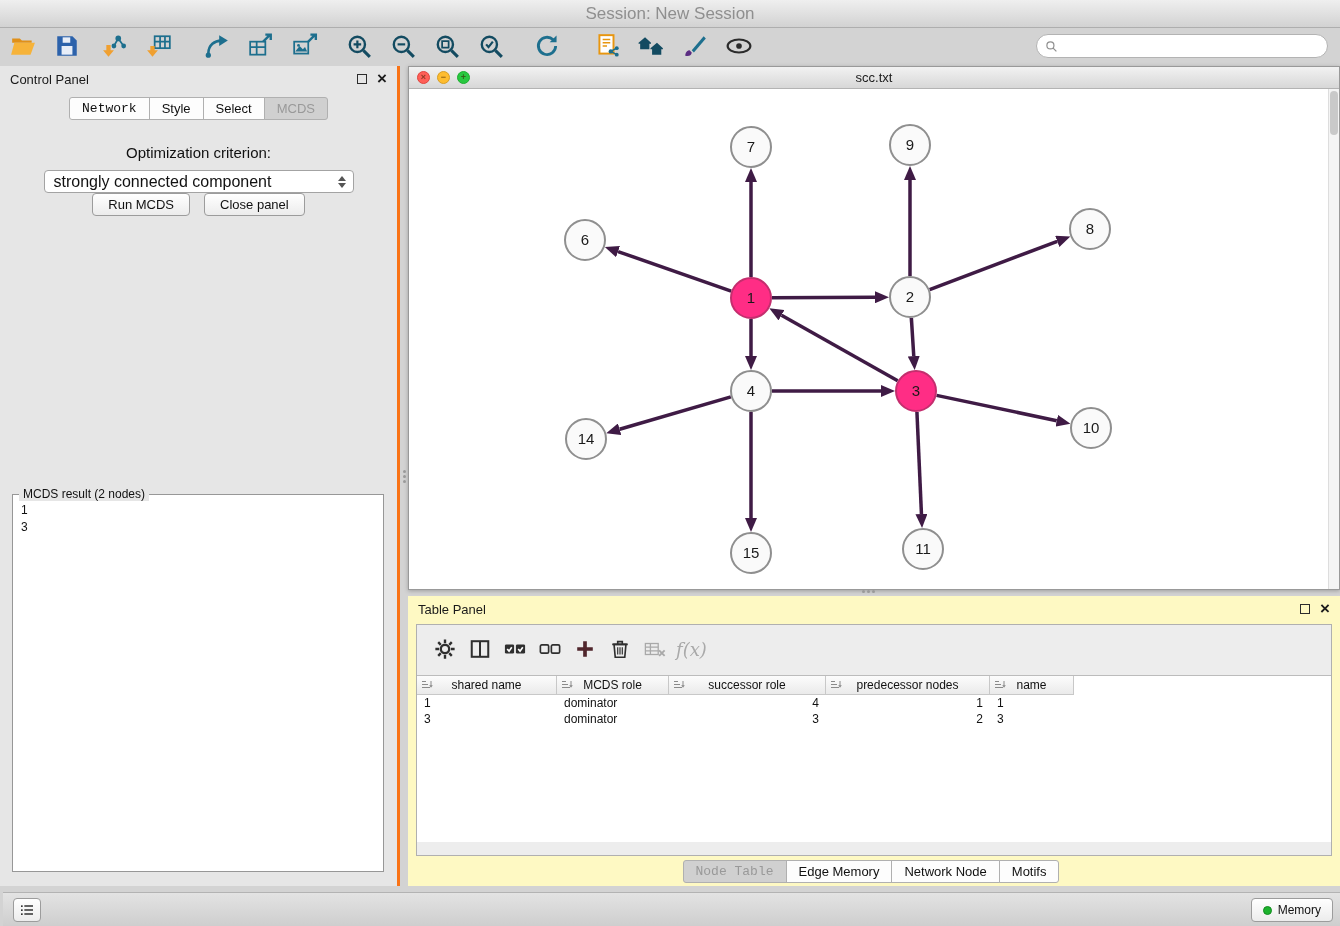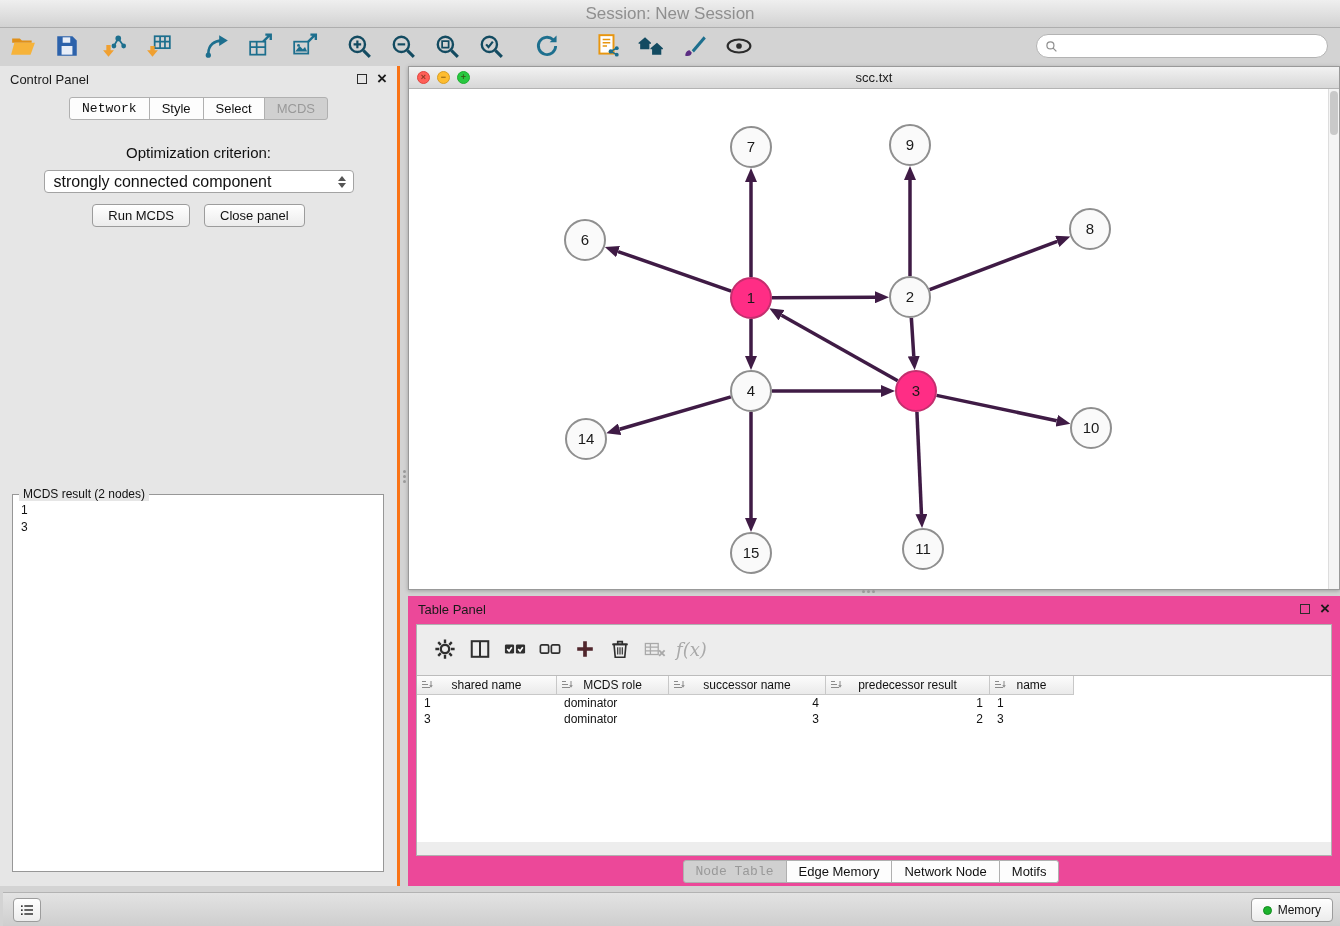--- a/index.html
+++ b/index.html
@@ -39,21 +39,21 @@
   .tab.active { background:#d0d0d0; color:#999; }
   .opt-label { text-align:center; margin-top:24px; font-size:15px; color:#111; }
   .dropdown { position:relative; margin:9px auto 0; width:310px; height:23px; background:#fff;
     border:1px solid #a3a3a3; border-radius:4px; display:flex; align-items:center;
     padding:0 24px 0 9px; font-size:16px; color:#111; cursor:pointer; }
   .stepper { position:absolute; right:3px; top:0; bottom:0; width:15px;
     display:flex; flex-direction:column; align-items:center; justify-content:center; }
   .stepper .up, .stepper .dn { width:0; height:0; border-left:4px solid transparent; border-right:4px solid transparent; }
   .stepper .up { border-bottom:5px solid #555; margin-bottom:2px; }
   .stepper .dn { border-top:5px solid #555; }
-  .cp-buttons { display:flex; justify-content:center; gap:14px; margin-top:11px; }
+  .cp-buttons { display:flex; justify-content:center; gap:14px; }
   .btn { font-size:13px; padding:3px 15px; background:linear-gradient(#ffffff,#ececec);
     border:1px solid #9c9c9c; border-radius:4px; cursor:pointer; color:#111; }
   .result-box { position:absolute; left:12px; top:428px; width:372px; height:378px;
     border:1px solid #979797; background:#fff; }
   .result-legend { position:absolute; top:-8px; left:6px; background:#e6e6e6;
     padding:0 4px; font-size:12px; color:#111; }
   .result-body { padding:7px 8px; font-size:12px; color:#111; line-height:17px; }
 
   
   .netwin { position:absolute; left:408px; top:66px; width:932px; height:524px;
@@ -69,21 +69,21 @@
   .light.green { background:#28c840; border:1px solid #1eae31; }
   .netwin-title { font-size:13px; color:#1a1a1a; }
   .netbody { position:relative; width:930px; height:500px; background:#fff; overflow:hidden; }
   #graph-svg { position:absolute; left:0; top:0; }
   .vscroll { position:absolute; right:0; top:0; bottom:0; width:11px; background:#f4f4f4; border-left:1px solid #ddd; }
   .vscroll .thumb { position:absolute; top:2px; left:1px; width:8px; height:44px; background:#c9c9c9; border-radius:4px; }
   .handle-dots { position:absolute; display:flex; gap:2px; align-items:center; justify-content:center; }
   .handle-dots i { width:3px; height:3px; background:#9a9a9a; border-radius:50%; }
 
   
-  .tpanel { position:absolute; left:408px; top:596px; width:932px; height:290px; background:#ec4899; }
+  .tpanel { position:absolute; left:408px; top:596px; width:932px; height:290px; background:#fef9c3; }
   .table-area { position:absolute; left:8px; top:28px; width:916px; height:232px;
     background:#ededed; border:1px solid #b0b0b0; }
   .table-toolbar { height:48px; display:flex; align-items:center; gap:7px; padding-left:14px; }
   .tbicon { width:28px; height:28px; display:flex; align-items:center; justify-content:center; cursor:pointer; }
   .tbicon svg { width:22px; height:22px; }
   .fx { font-family:"DejaVu Serif","Liberation Serif",serif; font-style:italic;
     font-size:18px; color:#a9a9a9; cursor:default; }
   .table-wrap { position:absolute; left:0; top:50px; right:0; bottom:13px;
     background:#fff; border-top:1px solid #bcbcbc; overflow:hidden; }
   .thead { display:flex; }
@@ -482,31 +482,31 @@
               <span class="th-label">MCDS role</span>
             </div>
             <div class="th" style="width: 157px;">
               <span class="sort-icon"><svg width="12" height="12" viewBox="0 0 12 12">
                   <g stroke="#8a8a8a" fill="none">
                     <path d="M1 2.5h4M1 5.5h6M1 8.5h8"></path>
                   </g>
                   <path d="M10 2v5" stroke="#8a8a8a"></path>
                   <path d="M8.2 6.2L10 8.8l1.8-2.6z" fill="#8a8a8a"></path>
                 </svg></span>
-              <span class="th-label">successor name</span>
+              <span class="th-label">successor role</span>
             </div>
             <div class="th" style="width: 164px;">
               <span class="sort-icon"><svg width="12" height="12" viewBox="0 0 12 12">
                   <g stroke="#8a8a8a" fill="none">
                     <path d="M1 2.5h4M1 5.5h6M1 8.5h8"></path>
                   </g>
                   <path d="M10 2v5" stroke="#8a8a8a"></path>
                   <path d="M8.2 6.2L10 8.8l1.8-2.6z" fill="#8a8a8a"></path>
                 </svg></span>
-              <span class="th-label">predecessor result</span>
+              <span class="th-label">predecessor nodes</span>
             </div>
             <div class="th" style="width: 84px;">
               <span class="sort-icon"><svg width="12" height="12" viewBox="0 0 12 12">
                   <g stroke="#8a8a8a" fill="none">
                     <path d="M1 2.5h4M1 5.5h6M1 8.5h8"></path>
                   </g>
                   <path d="M10 2v5" stroke="#8a8a8a"></path>
                   <path d="M8.2 6.2L10 8.8l1.8-2.6z" fill="#8a8a8a"></path>
                 </svg></span>
               <span class="th-label">name</span>

